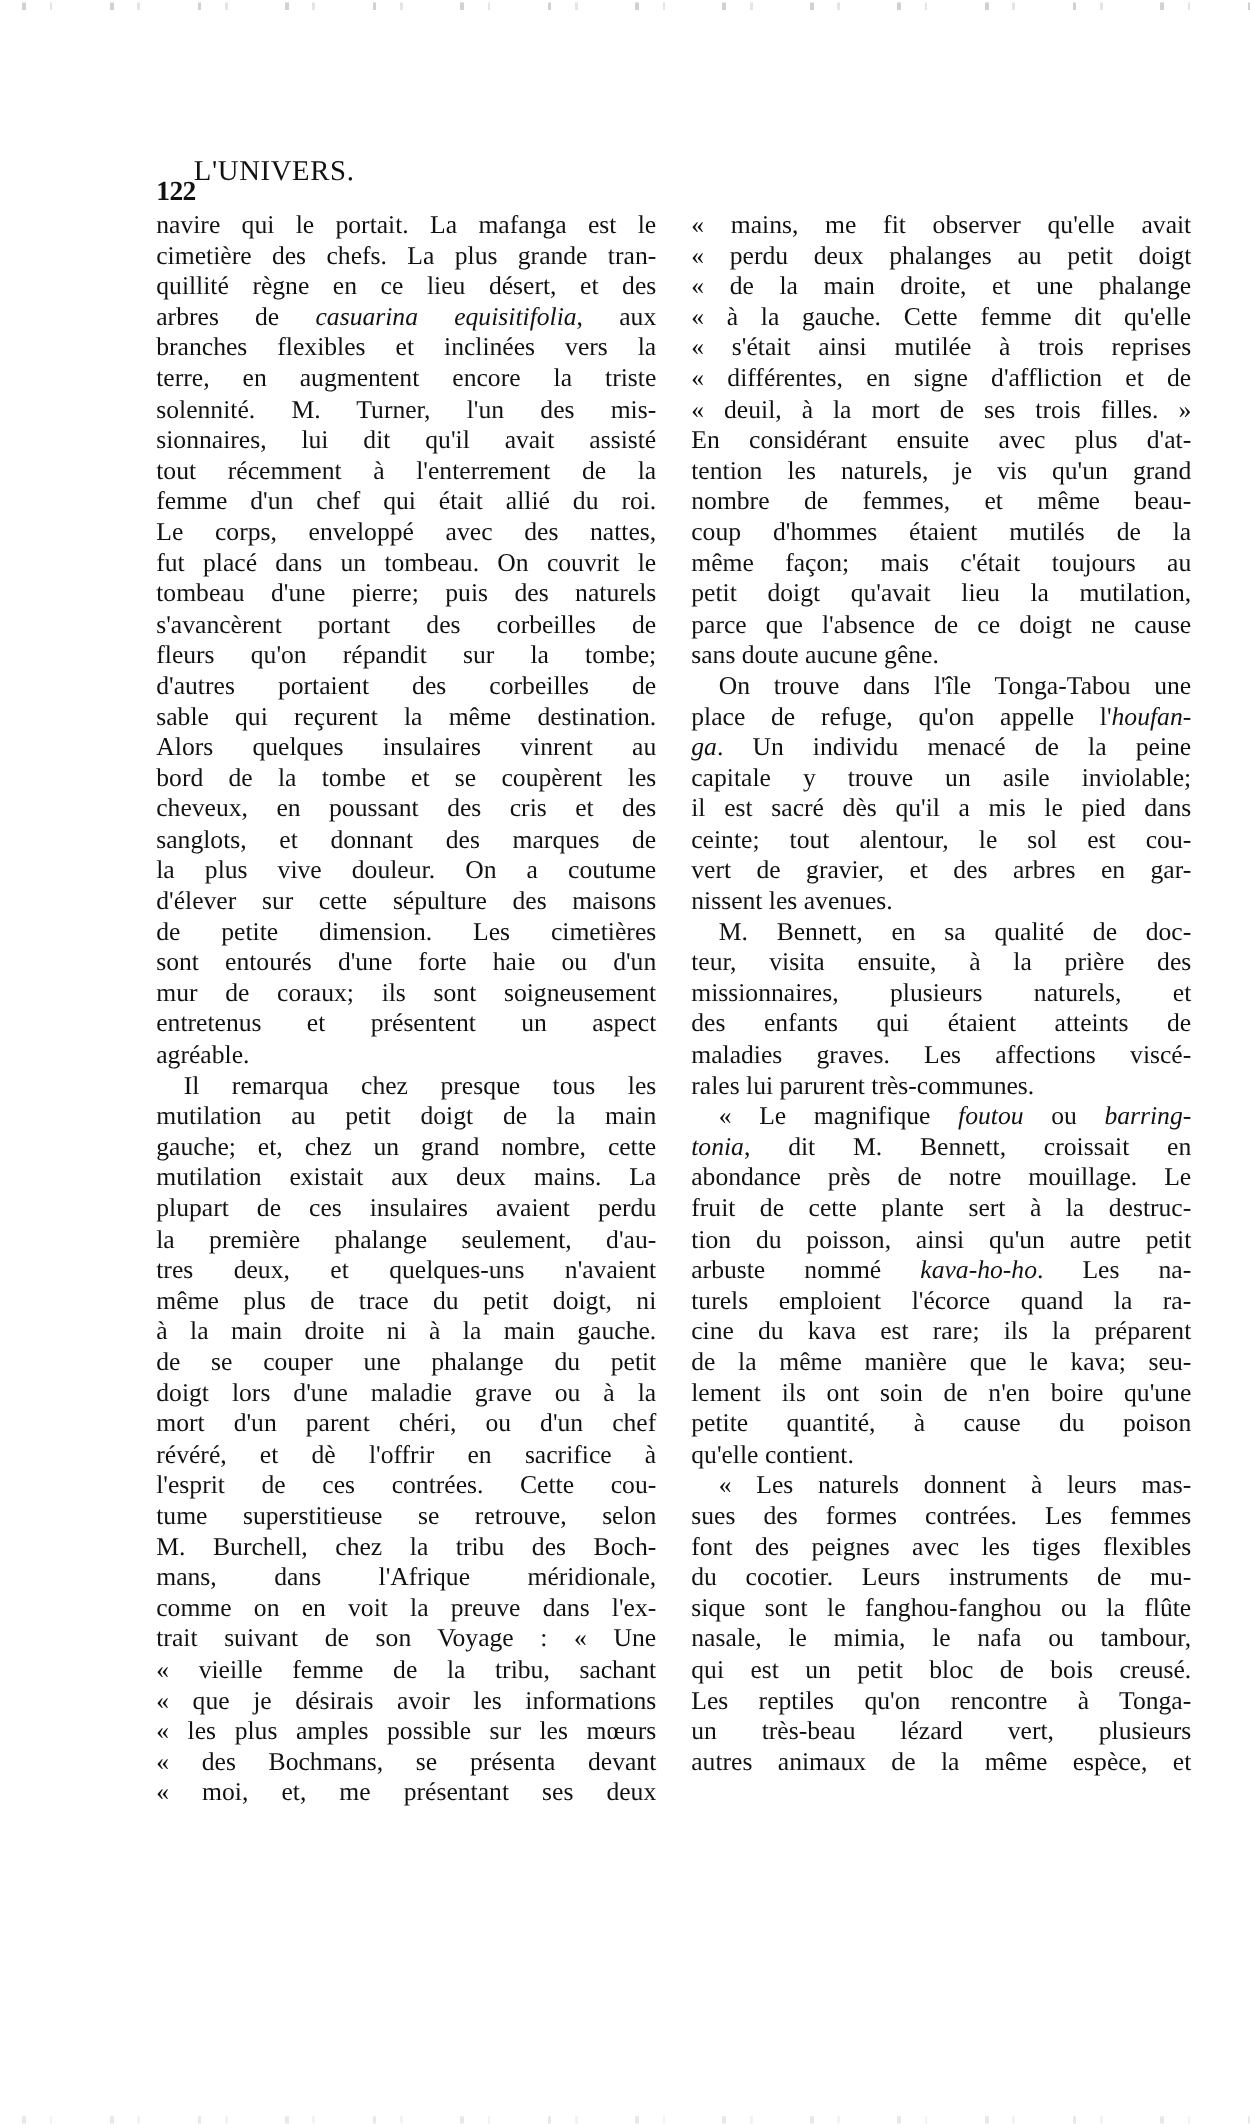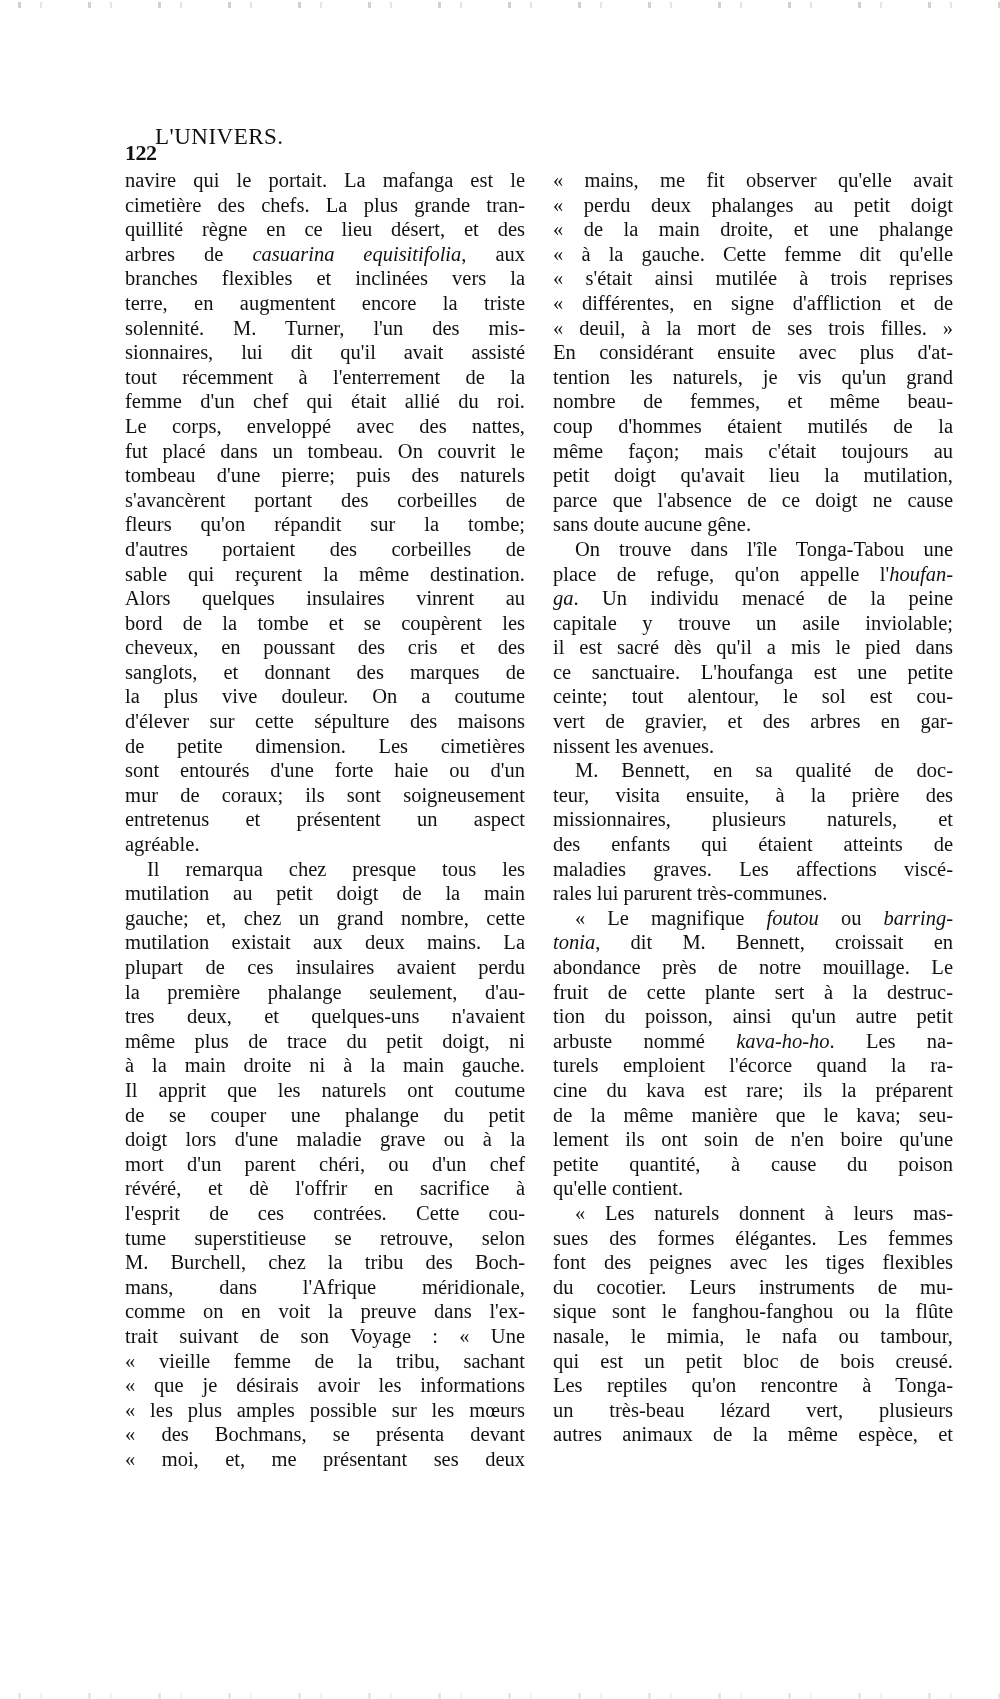--- a/index.html
+++ b/index.html
@@ -81,21 +81,20 @@
     <span class="line last"><span>agréable.</span></span>
     <span class="line indent"><span>Il remarqua chez presque tous les</span></span>
     <span class="line"><span>mutilation au petit doigt de la main</span></span>
     <span class="line"><span>gauche; et, chez un grand nombre, cette</span></span>
     <span class="line"><span>mutilation existait aux deux mains. La</span></span>
     <span class="line"><span>plupart de ces insulaires avaient perdu</span></span>
     <span class="line"><span>la première phalange seulement, d'au-</span></span>
     <span class="line"><span>tres deux, et quelques-uns n'avaient</span></span>
     <span class="line"><span>même plus de trace du petit doigt, ni</span></span>
     <span class="line"><span>à la main droite ni à la main gauche.</span></span>
-    <span class="line"><span>Il apprit que les naturels ont coutume</span></span>
     <span class="line"><span>de se couper une phalange du petit</span></span>
     <span class="line"><span>doigt lors d'une maladie grave ou à la</span></span>
     <span class="line"><span>mort d'un parent chéri, ou d'un chef</span></span>
     <span class="line"><span>révéré, et dè l'offrir en sacrifice à</span></span>
     <span class="line"><span>l'esprit de ces contrées. Cette cou-</span></span>
     <span class="line"><span>tume superstitieuse se retrouve, selon</span></span>
     <span class="line"><span>M. Burchell, chez la tribu des Boch-</span></span>
     <span class="line"><span>mans, dans l'Afrique méridionale,</span></span>
     <span class="line"><span>comme on en voit la preuve dans l'ex-</span></span>
     <span class="line"><span>trait suivant de son Voyage : « Une</span></span>
@@ -119,21 +118,20 @@
     <span class="line"><span>coup d'hommes étaient mutilés de la</span></span>
     <span class="line"><span>même façon; mais c'était toujours au</span></span>
     <span class="line"><span>petit doigt qu'avait lieu la mutilation,</span></span>
     <span class="line"><span>parce que l'absence de ce doigt ne cause</span></span>
     <span class="line last"><span>sans doute aucune gêne.</span></span>
     <span class="line indent"><span>On trouve dans l'île Tonga-Tabou une</span></span>
     <span class="line"><span>place de refuge, qu'on appelle l'</span><i>houfan-</i></span>
     <span class="line"><i>ga</i><span>. Un individu menacé de la peine</span></span>
     <span class="line"><span>capitale y trouve un asile inviolable;</span></span>
     <span class="line"><span>il est sacré dès qu'il a mis le pied dans</span></span>
-    <span class="line"><span>ce sanctuaire. L'houfanga est une petite</span></span>
     <span class="line"><span>ceinte; tout alentour, le sol est cou-</span></span>
     <span class="line"><span>vert de gravier, et des arbres en gar-</span></span>
     <span class="line last"><span>nissent les avenues.</span></span>
     <span class="line indent"><span>M. Bennett, en sa qualité de doc-</span></span>
     <span class="line"><span>teur, visita ensuite, à la prière des</span></span>
     <span class="line"><span>missionnaires, plusieurs naturels, et</span></span>
     <span class="line"><span>des enfants qui étaient atteints de</span></span>
     <span class="line"><span>maladies graves. Les affections viscé-</span></span>
     <span class="line last"><span>rales lui parurent très-communes.</span></span>
     <span class="line indent"><span>« Le magnifique </span><i>foutou</i><span> ou </span><i>barring-</i></span>
@@ -142,21 +140,21 @@
     <span class="line"><span>fruit de cette plante sert à la destruc-</span></span>
     <span class="line"><span>tion du poisson, ainsi qu'un autre petit</span></span>
     <span class="line"><span>arbuste nommé </span><i>kava-ho-ho</i><span>. Les na-</span></span>
     <span class="line"><span>turels emploient l'écorce quand la ra-</span></span>
     <span class="line"><span>cine du kava est rare; ils la préparent</span></span>
     <span class="line"><span>de la même manière que le kava; seu-</span></span>
     <span class="line"><span>lement ils ont soin de n'en boire qu'une</span></span>
     <span class="line"><span>petite quantité, à cause du poison</span></span>
     <span class="line last"><span>qu'elle contient.</span></span>
     <span class="line indent"><span>« Les naturels donnent à leurs mas-</span></span>
-    <span class="line"><span>sues des formes élégantes. Les femmes</span></span>
+    <span class="line"><span>sues des formes contrées. Les femmes</span></span>
     <span class="line"><span>font des peignes avec les tiges flexibles</span></span>
     <span class="line"><span>du cocotier. Leurs instruments de mu-</span></span>
     <span class="line"><span>sique sont le fanghou-fanghou ou la flûte</span></span>
     <span class="line"><span>nasale, le mimia, le nafa ou tambour,</span></span>
     <span class="line"><span>qui est un petit bloc de bois creusé.</span></span>
     <span class="line"><span>Les reptiles qu'on rencontre à Tonga-</span></span>
     <span class="line"><span>un très-beau lézard vert, plusieurs</span></span>
     <span class="line"><span>autres animaux de la même espèce, et</span></span>
   </div>
 

